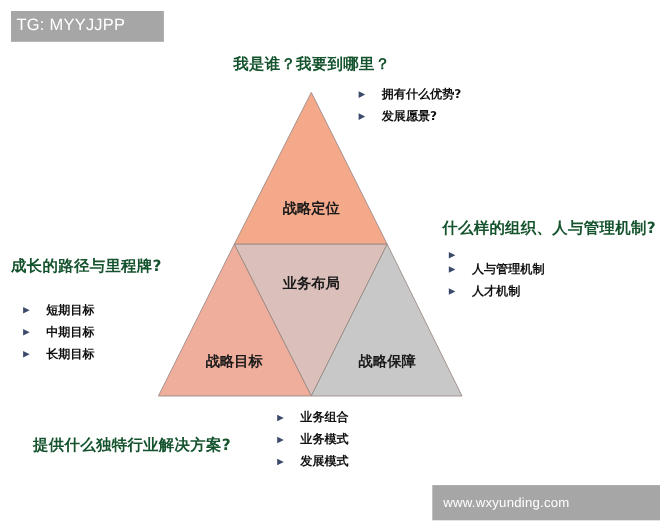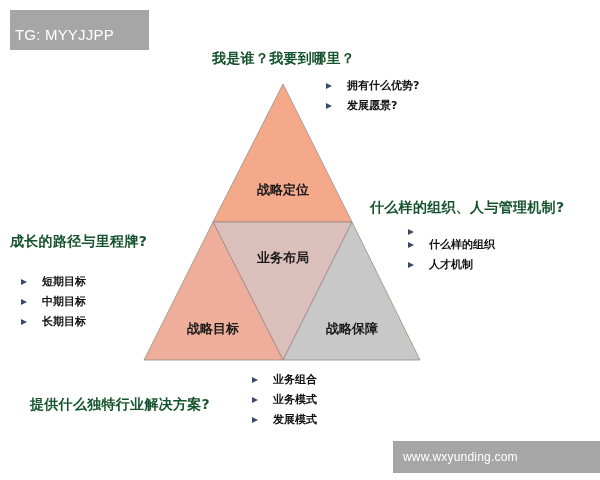--- a/index.html
+++ b/index.html
@@ -4,21 +4,21 @@
   <style>
     html, body { margin: 0; padding: 0; }
     body {
       width: 600px; height: 480px; background: #ffffff;
       position: relative; overflow: hidden;
       font-family: "DejaVu Sans", "Liberation Sans", sans-serif;
     }
     .watermark {
       position: absolute; background: #a6a6a6; color: #ffffff;
       font-family: "Liberation Sans", "DejaVu Sans", sans-serif;
-      font-size: 15px; line-height: 18px; padding: 16px 6px 6px 5px;
+      font-size: 15px; line-height: 18px; padding: 4px 6px 6px 5px;
       letter-spacing: 0.2px;
     }
     #wm-top { left: 10px; top: 10px; width: 128px; height: 18px; }
     #wm-bottom { left: 393px; top: 441px; width: 195px; height: 20px; font-size: 12px; line-height: 20px; padding: 6px 10px; box-sizing: content-box; }
     svg.pyramid { position: absolute; left: 0; top: 0; }
     .tri-label {
       font-size: 13px; font-weight: bold; fill: #1a1a1a;
       font-family: "DejaVu Sans", "Liberation Sans", sans-serif;
     }
     .question {
@@ -59,28 +59,28 @@
   <li>
       <span class="arrow"></span>
       <span>拥有什么优势?</span>
     </li>
   <li>
       <span class="arrow"></span>
       <span>发展愿景?</span>
     </li>
 </ul>
 
-<div class="question" style="left:370px; top:199px;">什么样的组织、人与管理机制?</div>
+<div class="question" style="left:402px; top:199px;">什么样的组织、人与管理机制?</div>
 <ul class="bullets" style="left:408px; top:229px;">
   <li>
       <span class="arrow"></span>
     </li>
   <li>
       <span class="arrow"></span>
-      <span>什么样的组织</span>
+      <span>人与管理机制</span>
     </li>
   <li>
       <span class="arrow"></span>
       <span>人才机制</span>
     </li>
 </ul>
 
 <div class="question" style="left:10px; top:233px;">成长的路径与里程牌?</div>
 <ul class="bullets" style="left:21px; top:272px;">
   <li>

